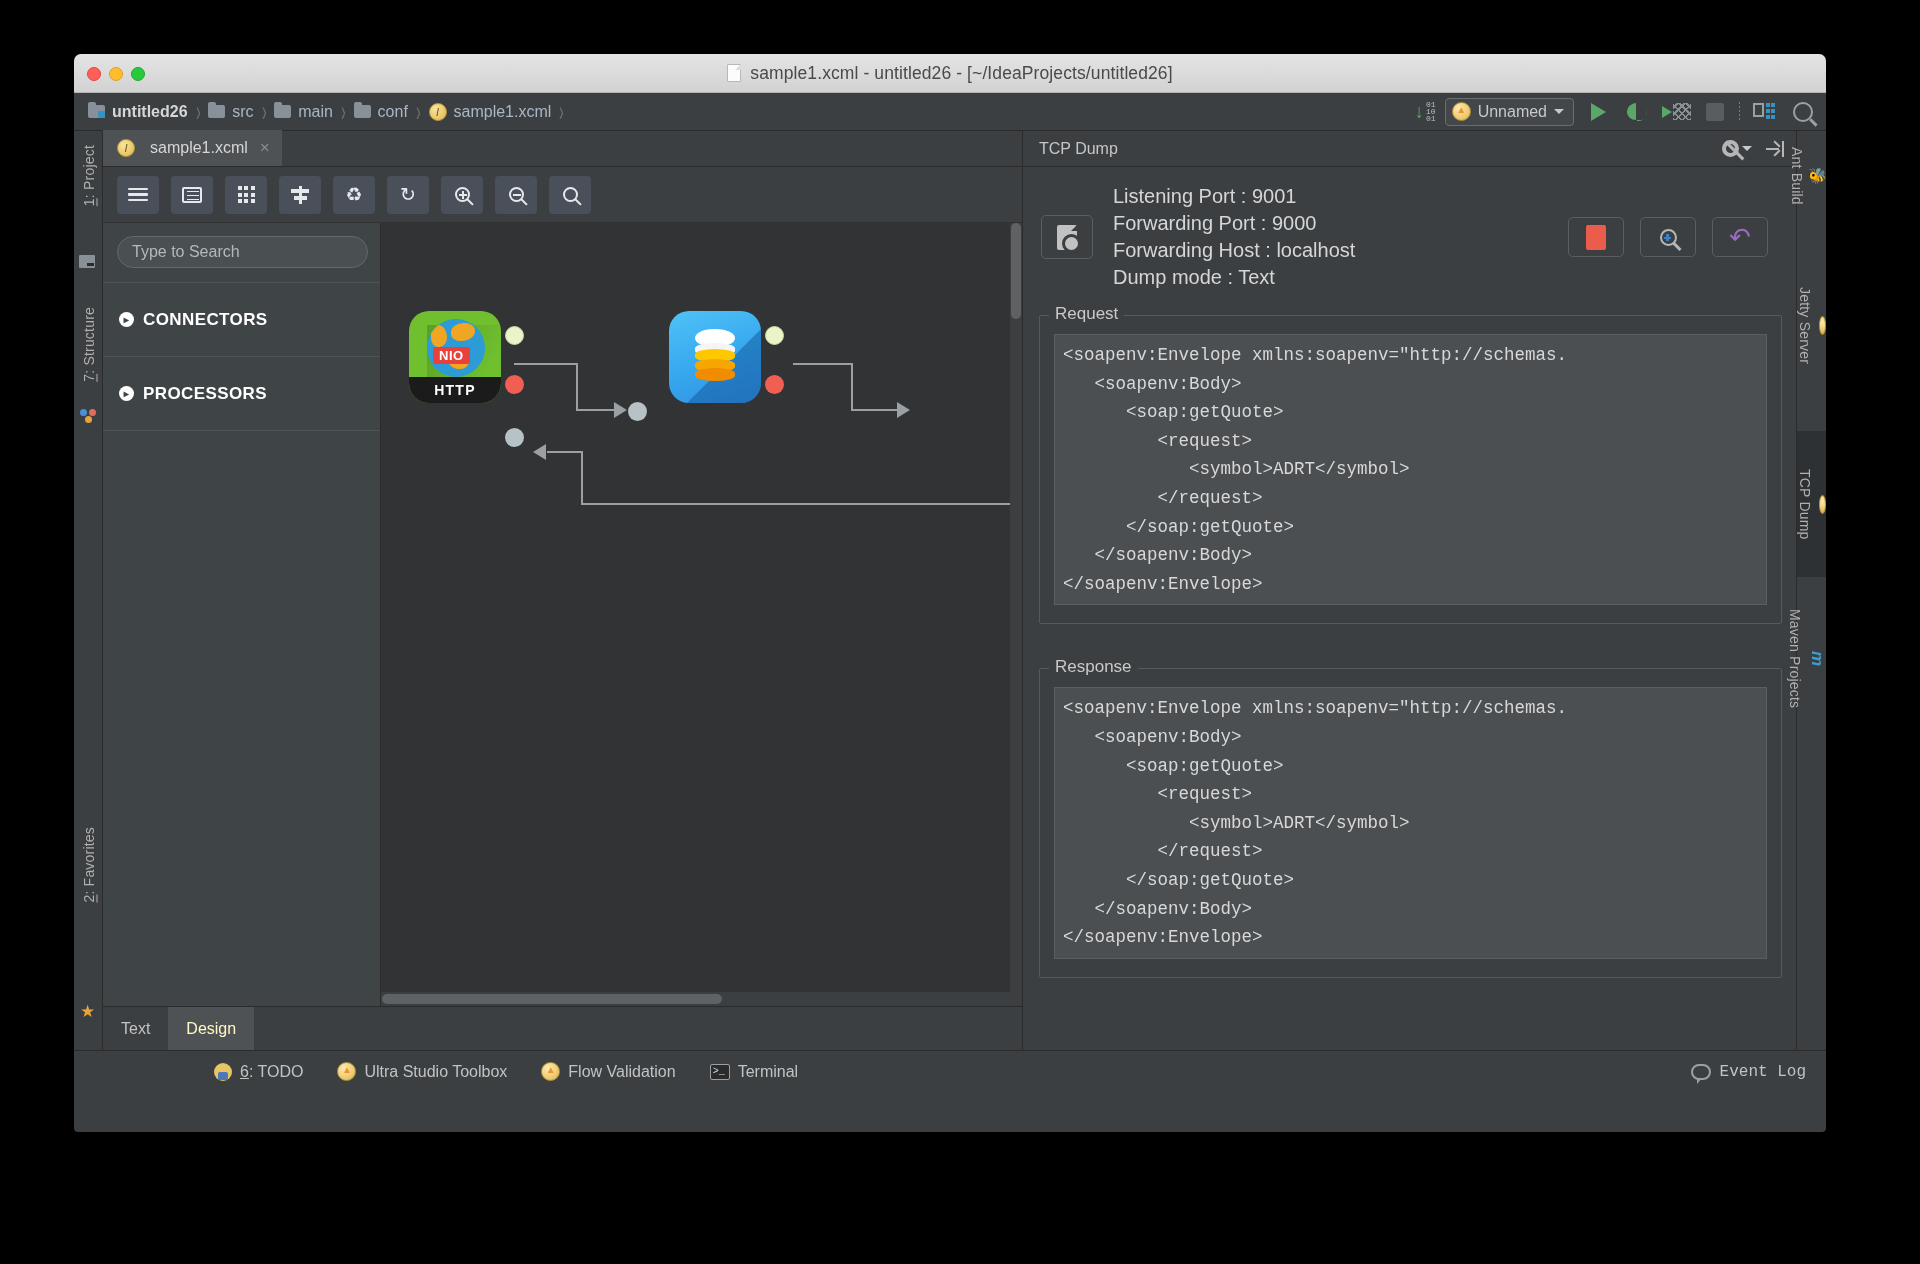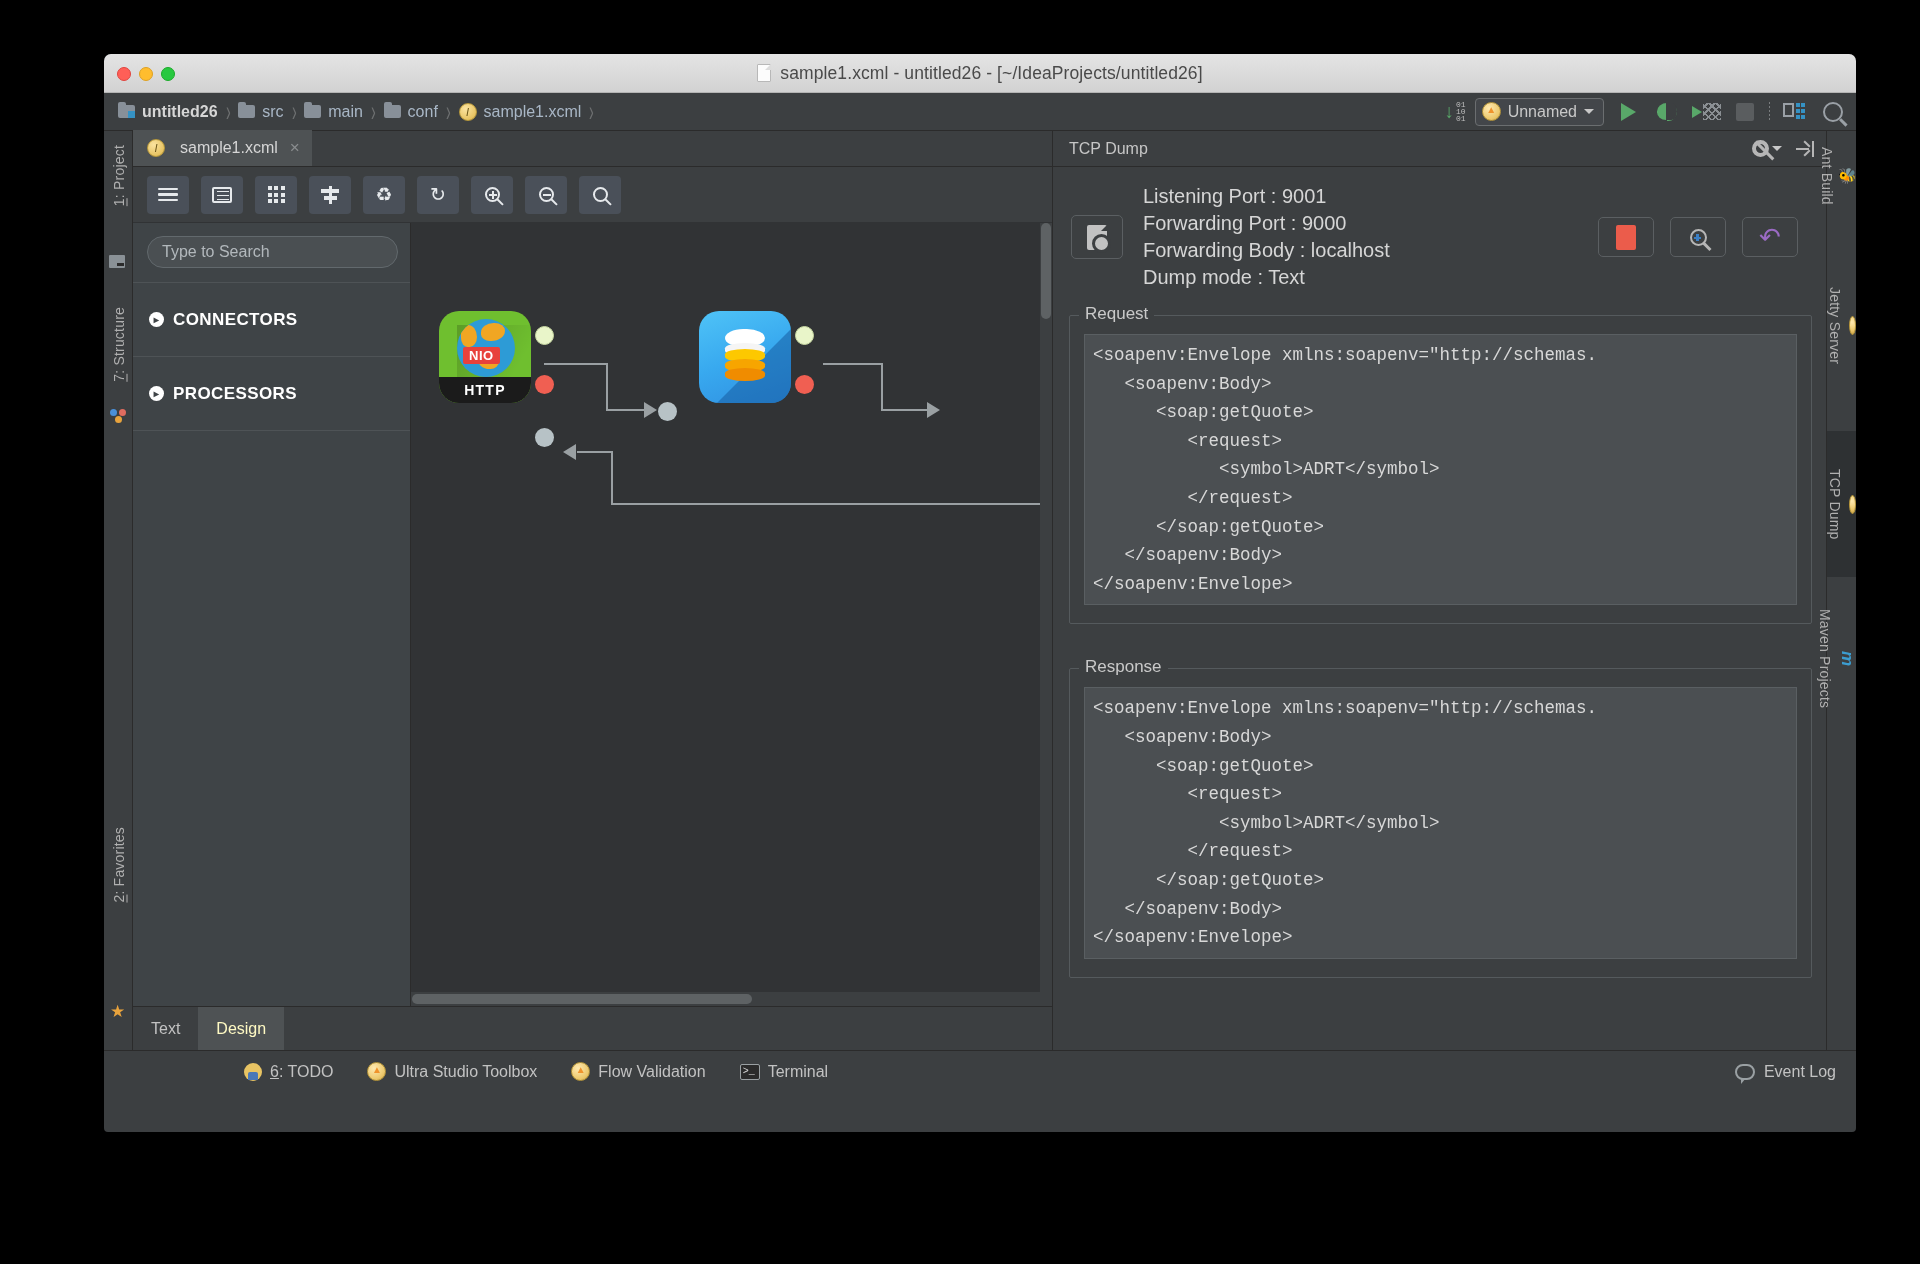--- a/index.html
+++ b/index.html
@@ -7,21 +7,21 @@
     margin: 0; padding: 0;
     width: 1920px; height: 1264px;
     background: #000000;
     font-family: "Liberation Sans", sans-serif;
     overflow: hidden;
   }
 
   
   #app-window {
     position: absolute;
-    left: 104px; top: 54px;
+    left: 74px; top: 54px;
     width: 1752px; height: 1078px;
     background: #3c3f41;
     border-radius: 7px 7px 4px 4px;
     box-shadow: 0 10px 40px rgba(0,0,0,.7);
     overflow: hidden;
   }
 
   
   #titlebar {
     position: relative;
@@ -295,21 +295,21 @@
   #toolbar-bottom {
     height: 42px; background: #3c3f41; border-top: 1px solid #2b2b2b;
     display: flex; align-items: center; padding-left: 140px; gap: 34px;
     color: #c2c2c2; font-size: 16px;
   }
   .tw-item { display: flex; align-items: center; gap: 8px; }
   .tw-item u { text-decoration: underline; }
   .todo-ic { width:18px;height:18px;border-radius:50%; background:#e8c463; position:relative; }
   .todo-ic:after{content:"";position:absolute;left:4px;top:9px;width:10px;height:8px;background:#4a78b8;border-radius:2px 2px 0 0;}
   .term-ic { width:20px;height:16px;background:#2b2b2b;border:1.5px solid #9aa0a3;border-radius:2px;color:#d8d8d8;font-size:10px;line-height:13px;padding-left:2px;font-family:"Liberation Mono",monospace;}
-  #toolbar-bottom .right { margin-left: auto; margin-right: 20px; display: flex; align-items: center; gap: 9px; }
+  #toolbar-bottom .right { margin-left: auto; margin-right: 20px; display: flex; align-items: center; gap: 9px; font-family: Liberation Mono, monospace; }
   .speech-ic { width:20px;height:16px;border:2px solid #9aa0a3;border-radius:9px;position:relative; }
   .speech-ic:after{content:"";position:absolute;left:4px;bottom:-6px;border-width:6px 5px 0 0;border-style:solid;border-color:#9aa0a3 transparent transparent transparent;}
 
   #statusbar {
     height: 38px; background: #3c3f41; border-top: 1px solid #2b2b2b;
     display: flex; align-items: center; padding: 0 20px 0 14px; color: #bdbdbd; font-size: 16px;
   }
   .mem-ic { width:19px;height:20px;border:1.6px solid #8f9396;border-radius:2px;background:#555a5d; }
   #statusbar .right { margin-left: auto; display: flex; align-items: center; gap: 26px; }
   .lock-ic { width:14px;height:11px;background:#9aa0a3;border-radius:2px;position:relative; }
@@ -600,21 +600,21 @@
         </span>
       </div>
 
       <div id="tcp-info">
         <div class="doc-gear-btn">
           <span class="doc-gear"></span>
         </div>
         <div id="tcp-info-lines">
           <div>Listening Port : 9001</div>
           <div>Forwarding Port : 9000</div>
-          <div>Forwarding Body : localhost</div>
+          <div>Forwarding Host : localhost</div>
           <div>Dump mode : Text</div>
         </div>
         <div id="tcp-info-actions">
           <div class="act-btn">
               <span class="stop-red"></span>
             </div>
           <div class="act-btn">
               <span class="zoom-blue">
                 <b></b>
                 <b class="v"></b>

